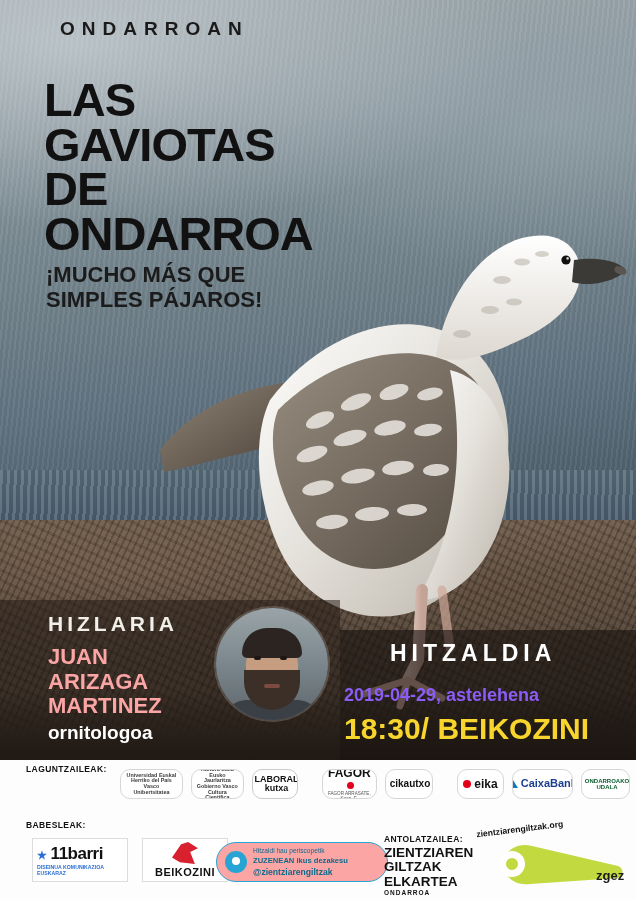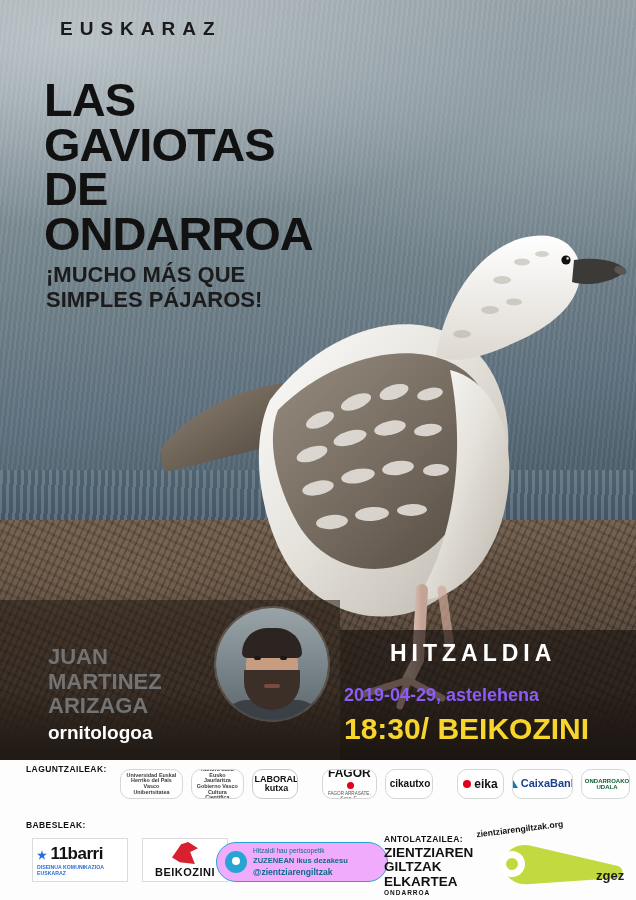--- a/index.html
+++ b/index.html
@@ -74,21 +74,21 @@
   .speaker-band {
     position:absolute; left:0; top:600px; width:340px; height:160px;
     background:linear-gradient(180deg, rgba(36,26,20,0.55), rgba(26,19,14,0.35));
   }
   .hizlaria {
     position:absolute; left:48px; top:612px;
     color:#f2efe9; font-size:21px; letter-spacing:4px; font-weight:600;
   }
   .speaker-name {
     position:absolute; left:48px; top:645px;
-    color:#737373; font-size:22px; font-weight:700; line-height:1.12;
+    color:#fca5a5; font-size:22px; font-weight:700; line-height:1.12;
   }
   .speaker-name span { display:block; }
   .speaker-role {
     position:absolute; left:48px; top:722px;
     color:#fff; font-size:19px; font-weight:700;
   }
   .avatar {
     position:absolute; left:216px; top:608px; width:112px; height:112px;
     border-radius:50%; overflow:hidden;
     background:linear-gradient(180deg,#9aa4a8 0%, #7e8a90 45%, #5d666b 100%);
@@ -180,21 +180,21 @@
     width:86px; height:44px; background:#fff; border:1px solid #dcdcdc;
     display:flex; flex-direction:column; align-items:center; justify-content:center;
   }
   .beiko-bird { width:26px; height:22px; background:#d9202f;
     clip-path:polygon(0% 70%, 35% 10%, 62% 0%, 100% 28%, 70% 45%, 88% 100%, 30% 92%); }
   .beiko-text { font-size:11px; font-weight:700; color:#111; letter-spacing:.5px; margin-top:2px; }
 
   .periscope {
     position:absolute; left:216px; top:82px; width:172px; height:40px;
     border:1.5px solid #27a4d4; border-radius:20px; display:flex; align-items:center;
-    gap:6px; padding:0 8px; background:#f0abfc;
+    gap:6px; padding:0 8px; background:#fca5a5;
   }
   .peri-circle { width:22px; height:22px; border-radius:50%; background:#27a4d4;
     flex:0 0 auto; position:relative; }
   .peri-circle:after{ content:""; position:absolute; left:7px; top:6px; width:8px; height:8px;
     border-radius:50%; background:#fff; }
   .peri-text { font-size:6.6px; color:#0e6a8c; line-height:1.35; }
   .peri-text b { display:block; font-size:7.6px; color:#0e6a8c; }
   .peri-handle { font-size:8.6px; font-weight:700; color:#0e6a8c; }
 
   .antolatzailea { position:absolute; left:384px; top:74px; }
@@ -284,39 +284,40 @@
     <path d="M466 146 C 474 146, 478 150, 476 154 C 472 156, 466 154, 464 150 Z" fill="#5a5550"></path>
 
     <circle cx="416" cy="140" r="4.6" fill="#12100e"></circle>
     <circle cx="417.6" cy="138.4" r="1.3" fill="#ffffff" opacity="0.8"></circle>
 
     <path d="M272 470 L 268 540 L 258 560" stroke="url(#legG)" stroke-width="12" fill="none" stroke-linecap="round"></path>
     <path d="M258 560 L 214 574 M258 560 L 250 586 M258 560 L 292 578" stroke="#d8b4a6" stroke-width="7" fill="none" stroke-linecap="round"></path>
     <path d="M292 470 L 300 528" stroke="#cfa899" stroke-width="9" fill="none" stroke-linecap="round" opacity="0.7"></path>
   </svg>
 
-  <div class="kicker">EUSKARAZ</div>
+  <div class="kicker">ONDARROAN</div>
 
   <div class="headline">
     <span>LAS</span>
     <span>GAVIOTAS</span>
     <span>DE</span>
     <span>ONDARROA</span>
   </div>
 
   <div class="sub">
     <span>¡MUCHO MÁS QUE</span>
     <span>SIMPLES PÁJAROS!</span>
   </div>
 
   <div class="speaker-band"></div>
+  <div class="hizlaria">HIZLARIA</div>
   <div class="speaker-name">
     <span>JUAN</span>
+    <span>ARIZAGA</span>
     <span>MARTINEZ</span>
-    <span>ARIZAGA</span>
   </div>
   <div class="speaker-role">ornitologoa</div>
 
   <div class="avatar">
     <div class="av-body"></div>
     <div class="av-face"></div>
     <div class="av-hair"></div>
     <div class="av-beard"></div>
     <div class="av-eye l"></div>
     <div class="av-eye r"></div>

